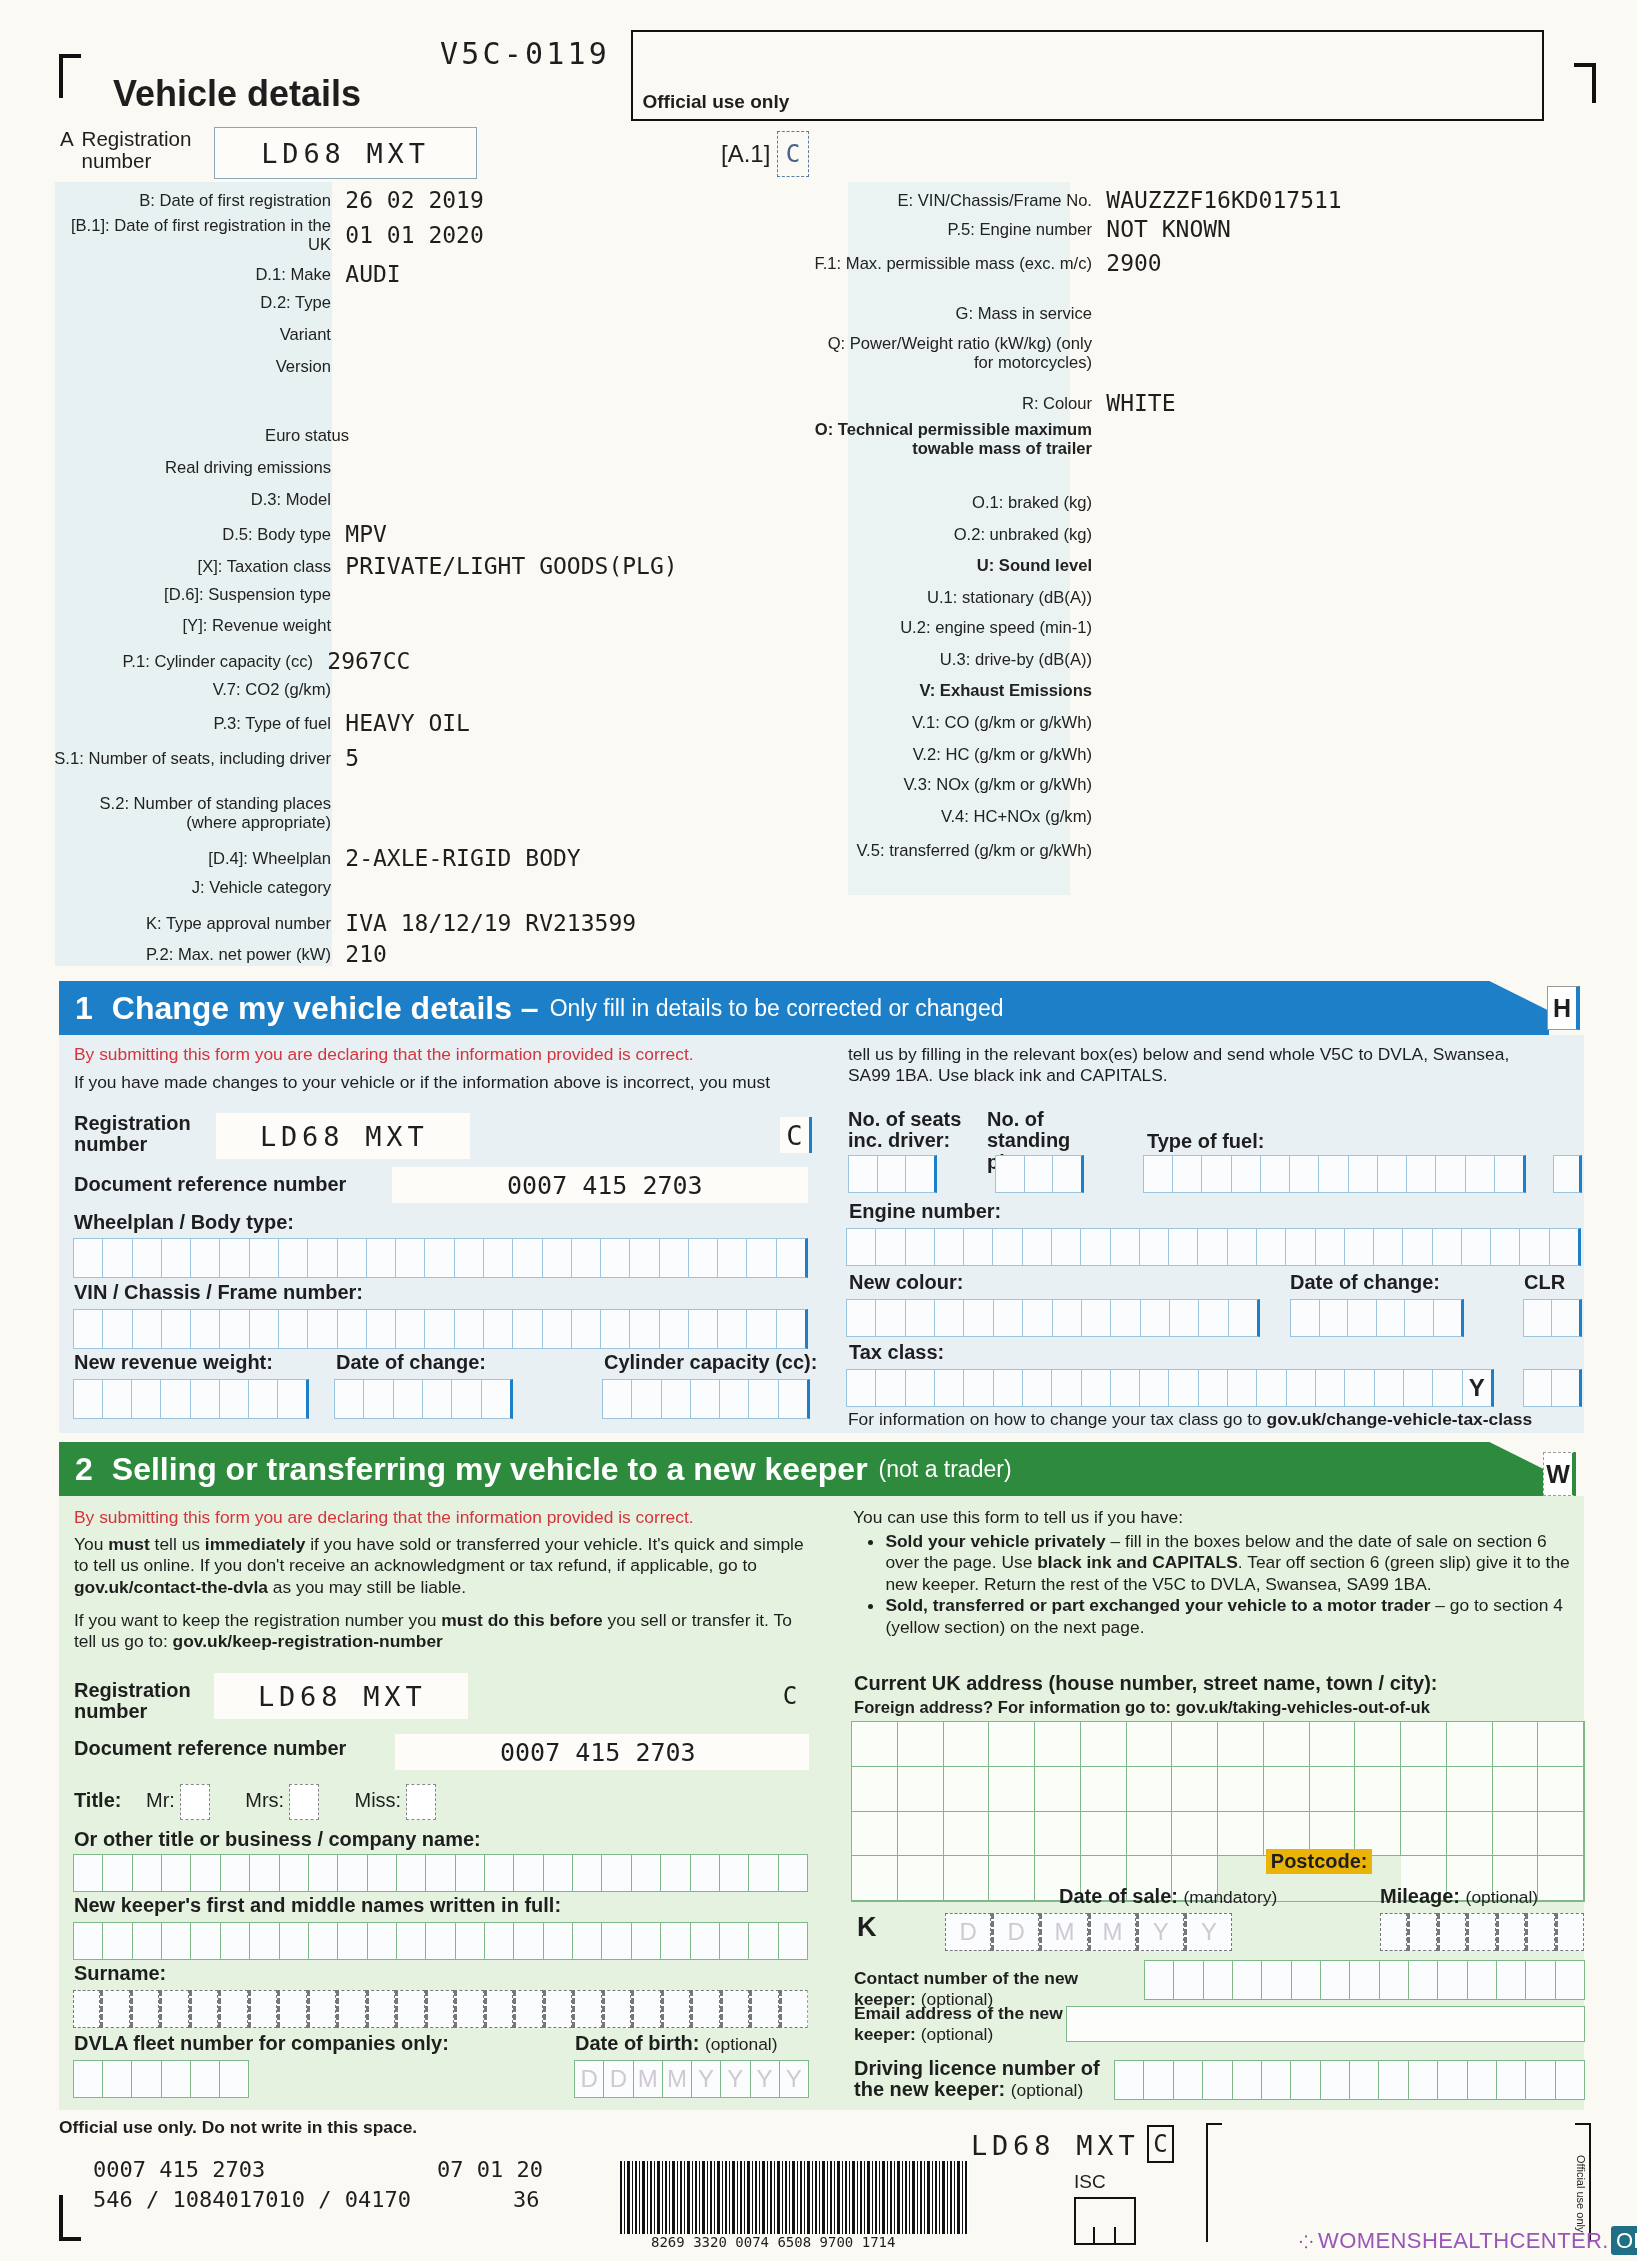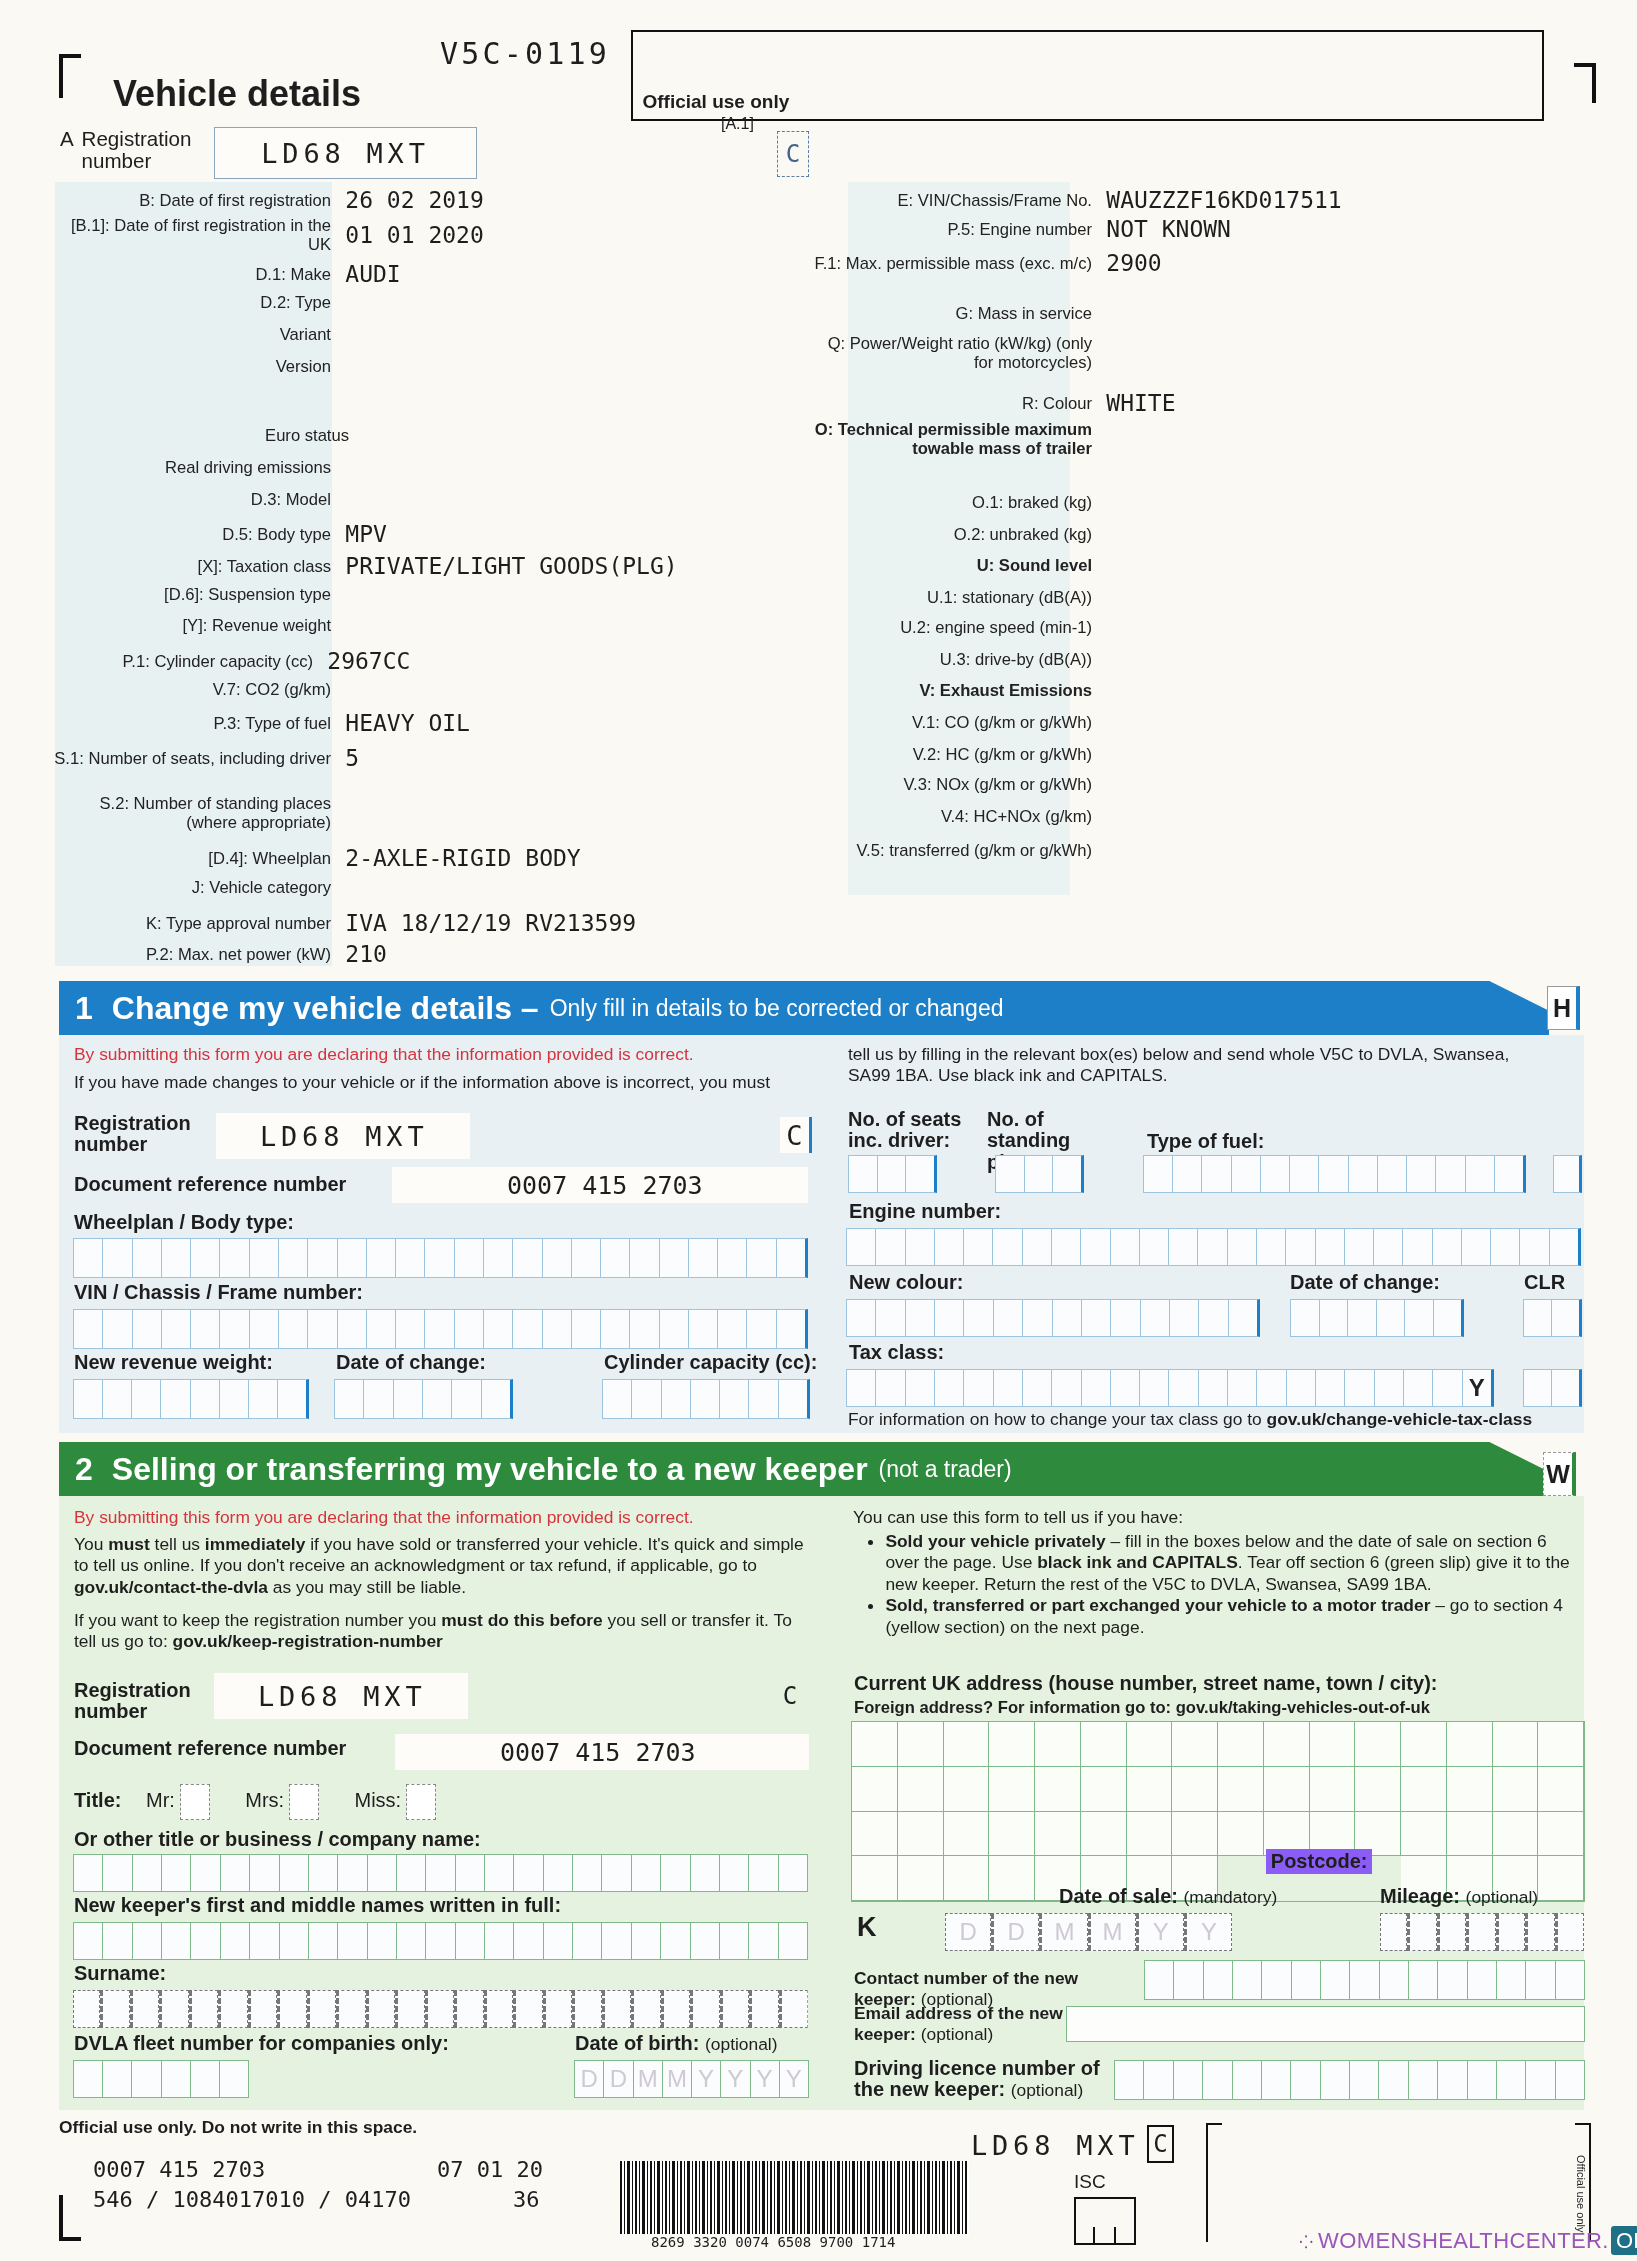--- a/index.html
+++ b/index.html
@@ -14,21 +14,21 @@
   .abs { position: absolute; }
   .mono { font-family: "DejaVu Sans Mono", "Liberation Mono", monospace; }
   .corner { position: absolute; border-color: #111; border-style: solid; }
   
   .form-code { left: 440px; top: 36px; font-size: 30px; letter-spacing: 3.2px; }
   .page-title { left: 113px; top: 73px; font-size: 36px; font-weight: bold; }
   .official-box { left: 631px; top: 30px; width: 913px; height: 91px; border: 2.4px solid #111; }
   .official-box span { position: absolute; left: 9.5px; bottom: 6.3px; font-size: 19px; font-weight: bold; }
   .reg-label { left: 60px; top: 128px; font-size: 20.6px; line-height: 22px; }
   .reg-box { left: 214px; top: 127px; width: 263px; height: 52px; border: 1.6px solid #8aa6b8; background: #fdfcf8; font-size: 27px; letter-spacing: 4.8px; display: flex; align-items: center; justify-content: center; }
-  .a1-label { left: 721px; top: 115px; font-size: 16px; }
+  .a1-label { left: 721px; top: 140px; font-size: 24px; }
   .a1-box { left: 777px; top: 131px; width: 32px; height: 46px; border: 1.6px dashed #5a7da2; color: #44638a; font-size: 24px; display: flex; align-items: center; justify-content: center; }
   .tint-left { left: 55px; top: 182px; width: 277px; height: 784px; background: #e2eef2; opacity: .75; }
   .tint-right { left: 848px; top: 182px; width: 222px; height: 713px; background: #e6f0f2; opacity: .75; }
   .detail-row { position: absolute; display: flex; align-items: center; }
   .detail-label { text-align: right; font-size: 16.6px; line-height: 19px; color: #222; }
   .detail-label.bold { font-weight: bold; }
   .detail-value { font-family: "DejaVu Sans Mono", "Liberation Mono", monospace; font-size: 23px; margin-left: 14.3px; white-space: nowrap; }
 
   
   .section-bar { position: absolute; height: 54px; color: #fff; display: flex; align-items: center; padding-left: 16px; clip-path: polygon(0 0, 96% 0, 100% 55%, 100% 100%, 0 100%); }
@@ -718,21 +718,21 @@
     <div></div>
     <div style="background: rgb(230, 242, 224); border-color: transparent;"></div>
     <div style="background: rgb(230, 242, 224); border-color: transparent;"></div>
     <div style="background: rgb(230, 242, 224); border-color: transparent;"></div>
     <div style="background: rgb(230, 242, 224); border-color: transparent;"></div>
     <div></div>
     <div></div>
     <div></div>
     <div></div>
   </div>
-<div class="field-label" style="left:1266px;top:1849px;background:#8b5cf6;padding:1.6px 4.8px;">Postcode:</div>
+<div class="field-label" style="left:1266px;top:1849px;background:#eab308;padding:1.6px 4.8px;">Postcode:</div>
 <div class="abs" style="left:1016px;top:1845px;width:238px;height:0;"></div>
 
 <div class="field-label" style="left:1059px;top:1886px;">
   <span>Date of sale:</span> <span class="light">(mandatory)</span>
 </div>
 <div class="field-label" style="left:1380px;top:1886px;">
   <span>Mileage:</span> <span class="light">(optional)</span>
 </div>
 <div class="field-label" style="left:857px;top:1917px;font-size:27px;">K</div>
 <div class="boxes dashed" style="left:945px;top:1913px;width:287px;height:38px;">

